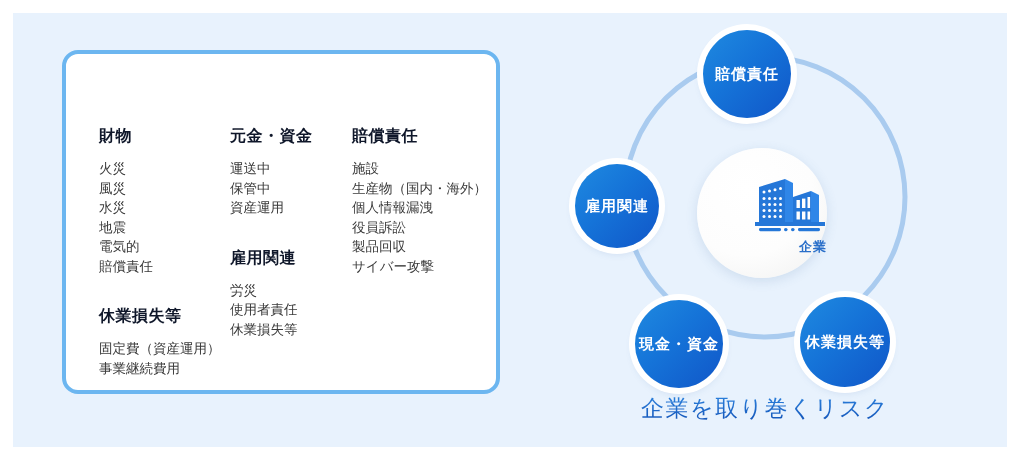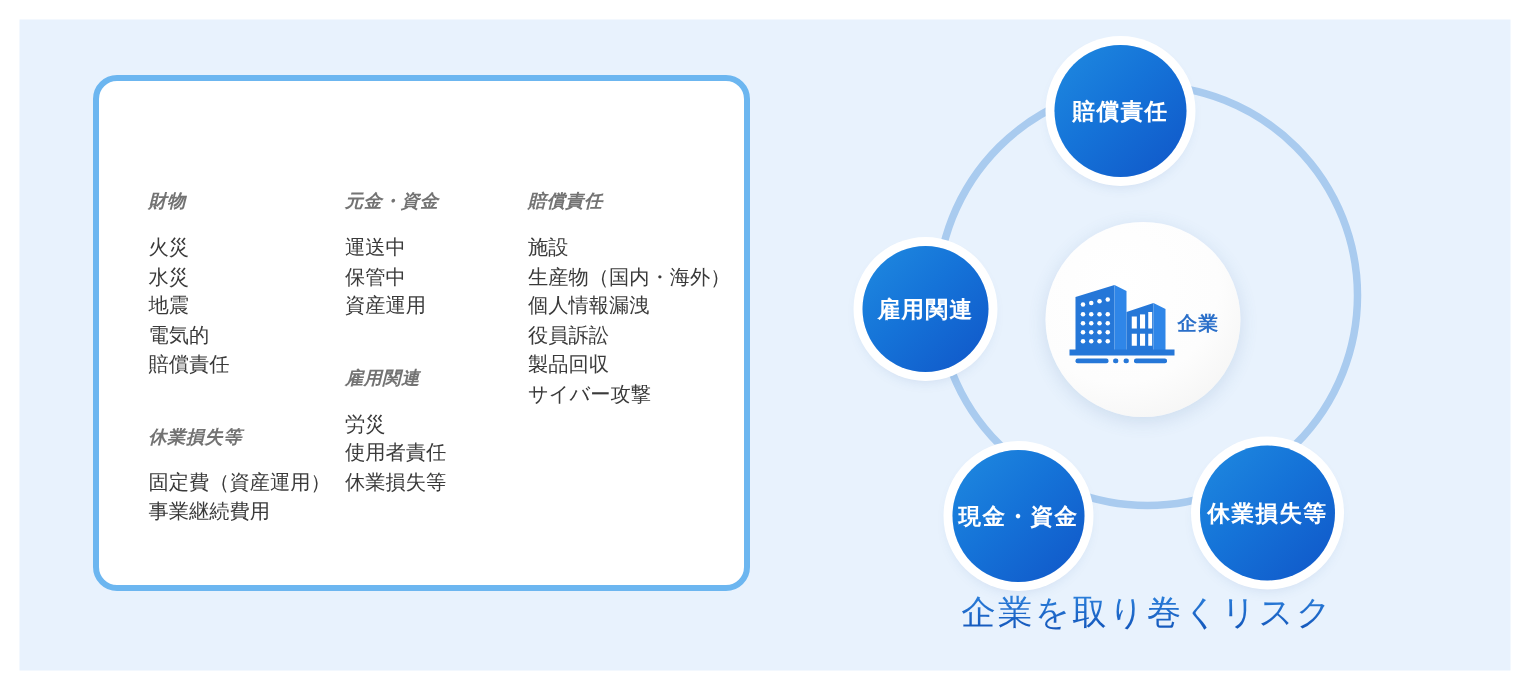--- a/index.html
+++ b/index.html
@@ -76,27 +76,26 @@
     top: 72px;
     width: 390px;
     display: flex;
   }
   .col { position: relative; }
   .col-1 { width: 131px; }
   .col-2 { width: 122px; }
   .col-3 { width: 137px; }
 
   .grp-head {
-    font-size: 12px;
+    font-size: 16px;
     font-weight: bold;
-    color: #737373;
+    color: #0f172a;
     letter-spacing: 0.5px;
     margin-bottom: 12px;
     white-space: nowrap;
-    font-style: italic;
   }
   .grp-head.spaced { margin-top: 30px; }
   .grp-item {
     font-size: 13.5px;
     color: #3a3a3a;
     line-height: 19.5px;
     white-space: nowrap;
   }
   .grp-list { margin-bottom: 0; }
 
@@ -138,22 +137,22 @@
   .center {
     position: absolute;
     left: 152px;
     top: 123px;
     width: 130px;
     height: 130px;
     border-radius: 50%;
     background: radial-gradient(circle at 38% 32%, #ffffff 0%, #fdfdfd 55%, #f0f0ef 100%);
     box-shadow: 0 3px 12px rgba(70,110,160,0.16);
     display: flex;
-    flex-direction: row;
-    align-items: center;
+    flex-direction: column;
+    align-items: flex-end;
     justify-content: center;
   }
   .center .bldg { margin-top: 2px; }
   .center .clabel {
     margin-top: 5px;
     font-size: 13px;
     font-weight: bold;
     color: #2a6fc9;
     letter-spacing: 1px;
   }
@@ -183,20 +182,21 @@
 
   <section class="check-card">
 
 
     <div class="cols">
 
       <div class="col col-1">
         <div class="grp-head">財物</div>
         <div class="grp-list">
           <div class="grp-item">火災</div>
+          <div class="grp-item">風災</div>
           <div class="grp-item">水災</div>
           <div class="grp-item">地震</div>
           <div class="grp-item">電気的</div>
           <div class="grp-item">賠償責任</div>
         </div>
         <div class="grp-head spaced">休業損失等</div>
         <div class="grp-list">
           <div class="grp-item">固定費（資産運用）</div>
           <div class="grp-item">事業継続費用</div>
         </div>

